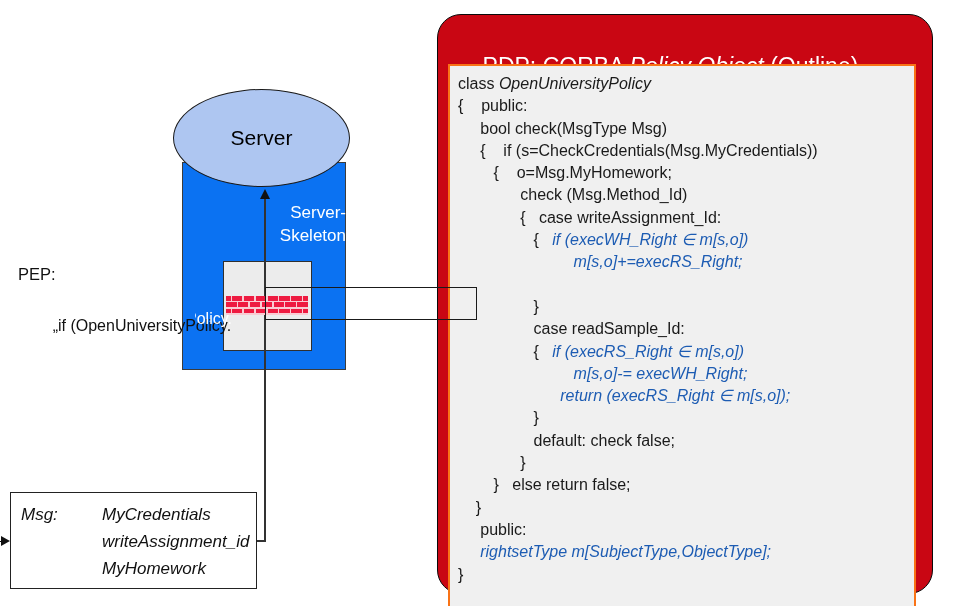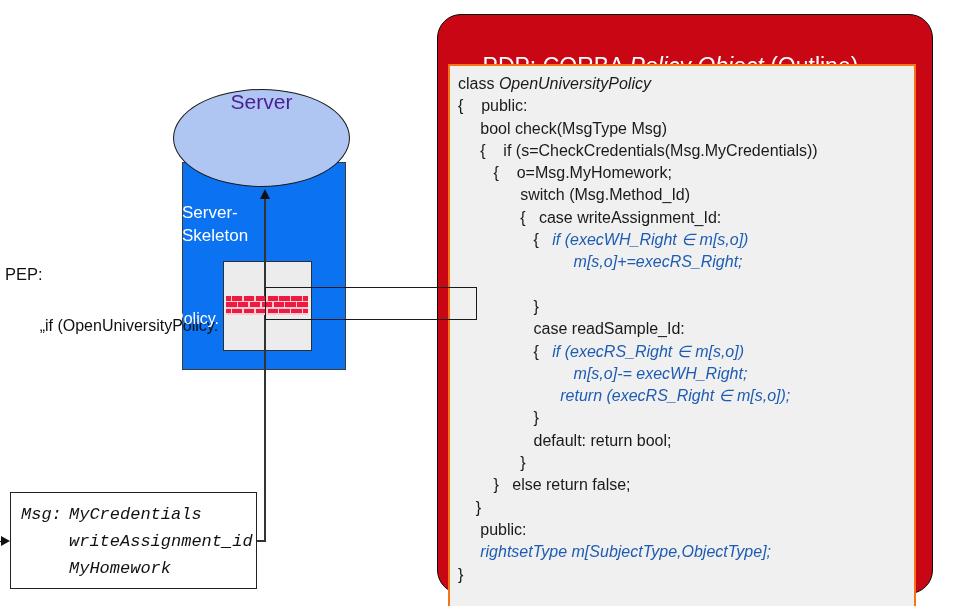--- a/index.html
+++ b/index.html
@@ -18,22 +18,22 @@
     position:relative;width:953px;height:606px;background:#fff;overflow:hidden;
     font-family:"Liberation Sans",sans-serif;color:var(--ink);
   }
   .abs{position:absolute;}
 
   
   .blue-rect{left:182px;top:162px;width:164px;height:208px;
     background:var(--blue-rect);border:1.5px solid #3c3c3c;box-sizing:border-box;z-index:10;}
   .server-ellipse{left:173px;top:89px;width:177px;height:98px;border-radius:50%;
     background:var(--ellipse-fill);border:1.5px solid #1a1a1a;box-sizing:border-box;z-index:15;
-    display:flex;justify-content:center;font-size:21px;color:#4c1d95;}
-  .skeleton-label{left:182px;top:201px;width:164px;text-align:left;color:#fff;
+    display:flex;align-items:center;justify-content:center;font-size:21px;color:#000000;}
+  .skeleton-label{left:182px;top:201px;width:164px;text-align:right;color:#fff;
     font-size:17px;line-height:23px;z-index:12;}
   .firewall-box{left:223px;top:261px;width:89px;height:90px;background:var(--firewall-gray);
     border:1.5px solid #2f2f2f;box-sizing:border-box;z-index:20;}
   .bricks{left:226px;top:296px;width:82px;height:19px;background:var(--brick-mortar);
     overflow:hidden;z-index:28;}
   .brick-row{display:flex;gap:1.4px;margin-bottom:1.4px;}
   .brick-row.offset{margin-left:-6px;}
   .brick{width:10.5px;height:4.9px;background:var(--brick-red);flex:none;}
   .band-rect{left:265px;top:287px;width:212px;height:33px;border:1.5px solid #1a1a1a;
     box-sizing:border-box;background:transparent;z-index:30;}
@@ -41,34 +41,34 @@
   
   .vline{left:264.2px;top:198px;width:1.6px;height:344px;background:#333;z-index:25;}
   .arrow-up{left:259.8px;top:189px;width:0;height:0;border-left:5px solid transparent;
     border-right:5px solid transparent;border-bottom:10px solid #111;z-index:25;}
   .elbow-h{left:257px;top:540.3px;width:9px;height:1.6px;background:#333;z-index:25;}
   .msg-arrow-line{left:0;top:540.8px;width:3px;height:1.6px;background:#111;z-index:25;}
   .msg-arrow-head{left:1px;top:536.2px;width:0;height:0;border-top:5px solid transparent;
     border-bottom:5px solid transparent;border-left:9px solid #111;z-index:25;}
 
   
-  .pep{left:5px;top:263px;width:240px;font-size:16.5px;line-height:22.3px;z-index:40;}
+  .pep{left:18px;top:263px;width:240px;font-size:16.5px;line-height:22.3px;z-index:40;}
   .pep .code{}
   .pep-line2{position:relative;white-space:pre;}
   .pep-line2-overlay{position:absolute;left:177px;top:0;width:120px;height:100%;
     overflow:hidden;color:#fff;}
   .pep-line2-overlay>span{display:inline-block;margin-left:-177px;white-space:pre;}
 
   
   .msg-box{left:10px;top:492px;width:247px;height:97px;background:#fff;
     border:1.5px solid #222;box-sizing:border-box;z-index:20;
     font-style:italic;font-size:17px;}
-  .msg-inner{display:flex;padding:8px 0 0 10px;font-family:Liberation Mono, monospace;}
+  .msg-inner{display:flex;padding:8px 0 0 10px;}
   .msg-label{width:48px;line-height:27px;}
-  .msg-items div{line-height:27px;}
+  .msg-items div{line-height:27px;margin-left:33px;}
 
   
   .pdp-box{left:437px;top:14px;width:496px;height:580px;background:var(--pdp-red);
     border:1.5px solid #0a0a0a;border-radius:24px;box-sizing:border-box;z-index:5;}
   .pdp-title{left:457px;top:26px;color:#fff;font-size:23px;white-space:pre;z-index:6;}
   .pdp-title .it{font-style:italic;}
   .code-panel{left:448px;top:64px;width:468px;height:546px;background:var(--panel-gray);
     border:2px solid #f97316;box-sizing:border-box;z-index:6;overflow:hidden;}
   .code{padding:7px 0 0 8px;font-size:16px;line-height:22.3px;}
   .code-line{white-space:pre;}
@@ -155,32 +155,32 @@
   <div class="abs pdp-title">
     <span>PDP: CORBA </span><span class="it">Policy Object</span><span> (Outline)</span>
   </div>
   <div class="abs code-panel">
     <div class="code">
         <div class="code-line"><span class="seg-n">class </span><span class="seg-i">OpenUniversityPolicy</span></div>
         <div class="code-line"><span class="seg-n">{    public:</span></div>
         <div class="code-line"><span class="seg-n">     bool check(MsgType Msg)</span></div>
         <div class="code-line"><span class="seg-n">     {    if (s=CheckCredentials(Msg.MyCredentials))</span></div>
         <div class="code-line"><span class="seg-n">        {    o=Msg.MyHomework;</span></div>
-        <div class="code-line"><span class="seg-n">              switch (Msg.Method_Id)</span></div>
+        <div class="code-line"><span class="seg-n">              check (Msg.Method_Id)</span></div>
         <div class="code-line"><span class="seg-n">              {   case writeAssignment_Id:</span></div>
         <div class="code-line"><span class="seg-n">                 {   </span><span class="seg-b">if (execWH_Right ∈ m[s,o])</span></div>
         <div class="code-line"><span class="seg-n">                          </span><span class="seg-b">m[s,o]+=execRS_Right;</span></div>
         <div class="code-line"><span class="seg-n">                       </span></div>
         <div class="code-line"><span class="seg-n">                 }</span></div>
         <div class="code-line"><span class="seg-n">                 case readSample_Id:</span></div>
         <div class="code-line"><span class="seg-n">                 {   </span><span class="seg-b">if (execRS_Right ∈ m[s,o])</span></div>
         <div class="code-line"><span class="seg-n">                          </span><span class="seg-b">m[s,o]-= execWH_Right;</span></div>
         <div class="code-line"><span class="seg-n">                       </span><span class="seg-b">return (execRS_Right ∈ m[s,o]);</span></div>
         <div class="code-line"><span class="seg-n">                 }</span></div>
-        <div class="code-line"><span class="seg-n">                 default: return bool;</span></div>
+        <div class="code-line"><span class="seg-n">                 default: check false;</span></div>
         <div class="code-line"><span class="seg-n">              }</span></div>
         <div class="code-line"><span class="seg-n">        }   else return false;</span></div>
         <div class="code-line"><span class="seg-n">    }</span></div>
         <div class="code-line"><span class="seg-n">     public:</span></div>
         <div class="code-line"><span class="seg-n">     </span><span class="seg-b">rightsetType m[SubjectType,ObjectType];</span></div>
         <div class="code-line"><span class="seg-n">}</span></div>
       </div>
   </div>
 
 </div>

